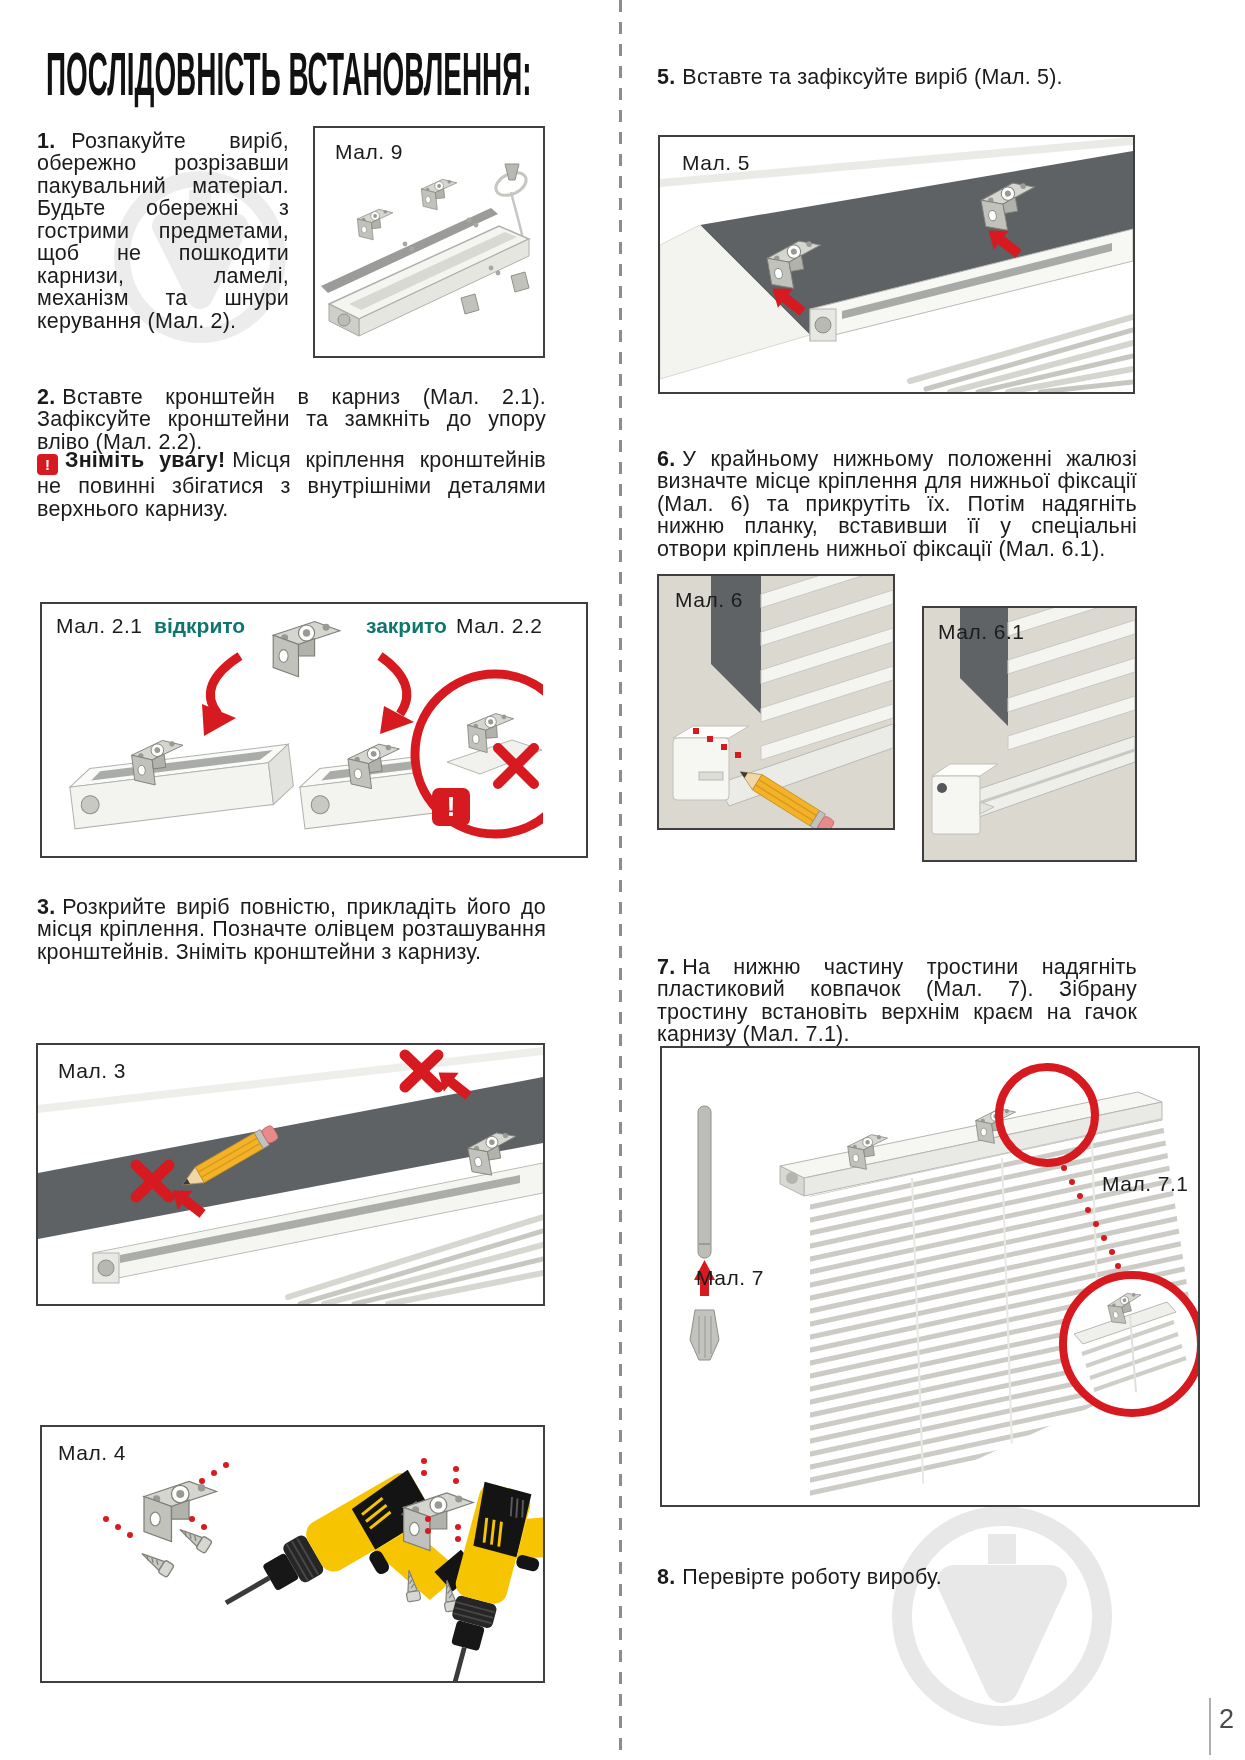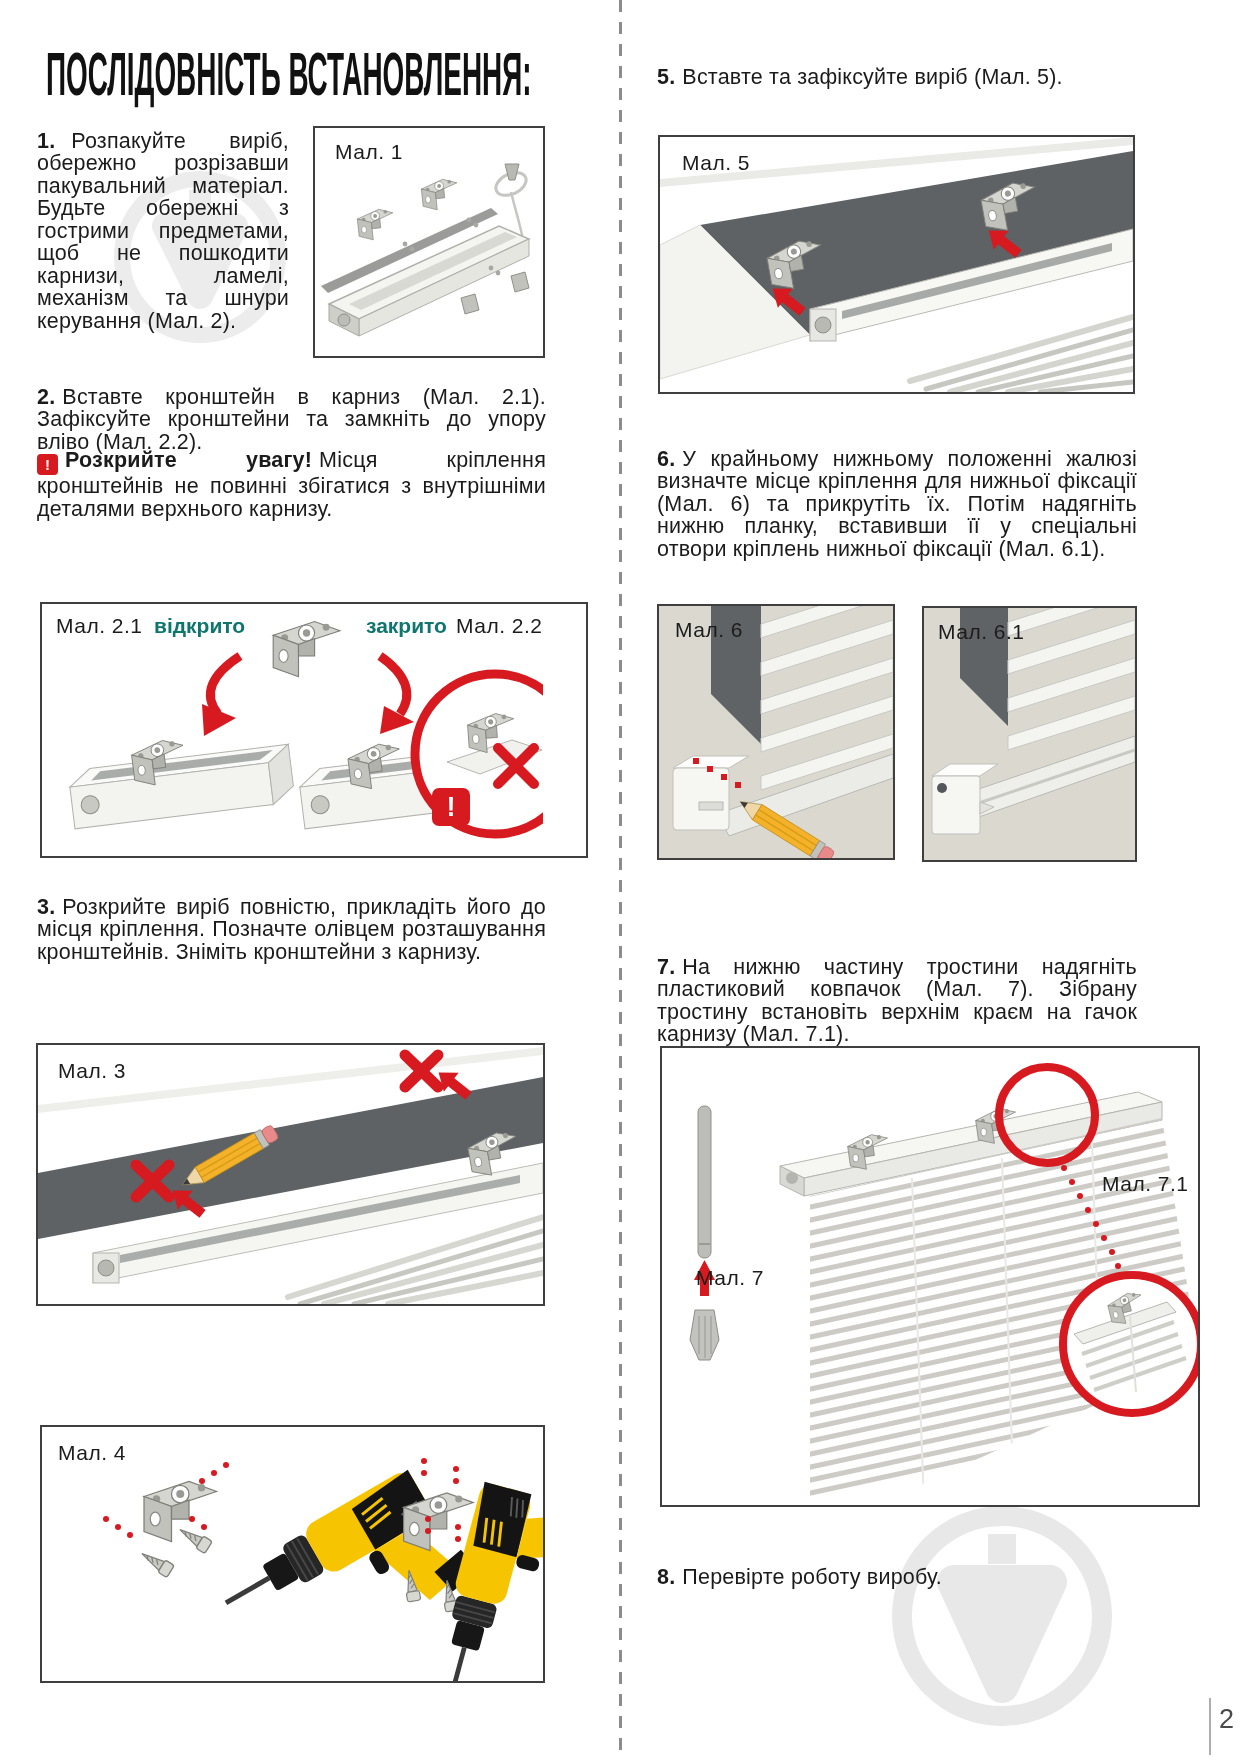--- a/index.html
+++ b/index.html
@@ -136,29 +136,29 @@
         <circle cx="90" cy="116" r="2.4"></circle>
           <circle cx="97" cy="121" r="2.4"></circle>
         <circle cx="154" cy="92" r="2.4"></circle>
           <circle cx="161" cy="97" r="2.4"></circle>
         <circle cx="176" cy="140" r="2.4"></circle>
           <circle cx="183" cy="145" r="2.4"></circle>
       </g>
       <polygon points="196,148 210,144 214,160 200,164" fill="#c2c2bd" stroke="#8f8f8a"></polygon>
       <polygon points="146,170 160,166 164,182 150,186" fill="#c2c2bd" stroke="#8f8f8a"></polygon>
     </svg>
-    <span class="figcap" style="left:20px;top:12px">Мал. 1</span>
+    <span class="figcap" style="left:20px;top:12px">Мал. 9</span>
   </div>
 
   <p class="para" style="left:37px;top:364px;width:509px">
     <b>2.</b><span>Вставте кронштейн в карниз (Мал. 2.1). Зафіксуйте кронштейни та замкніть до упору вліво (Мал. 2.2).</span>
   </p>
 
   <p class="para" style="left:37px;top:427px;width:509px">
-    <span class="note-icon">!</span><b>Розкрийте увагу!</b><span>Місця кріплення кронштейнів не повинні збігатися з внутрішніми деталями верхнього карнизу.</span>
+    <span class="note-icon">!</span><b>Зніміть увагу!</b><span>Місця кріплення кронштейнів не повинні збігатися з внутрішніми деталями верхнього карнизу.</span>
   </p>
 
   <div class="fig" style="left:40px;top:602px;width:548px;height:256px">
     <svg width="501" height="252" viewBox="0 0 501 252">
 
       <g transform="rotate(-7 120 195)">
         <polygon points="30,172 52,156 252,156 230,172" fill="#fafaf8" stroke="#b2b2ad"></polygon>
         <polygon points="62,160 236,160 222,168 52,168" fill="#a9aca9"></polygon>
         <rect x="30" y="172" width="200" height="42" fill="#f3f3f0" stroke="#b2b2ad"></rect>
         <polygon points="230,172 252,156 252,198 230,214" fill="#e2e2de" stroke="#b2b2ad"></polygon>
@@ -304,21 +304,21 @@
       <use href="#bracket" transform="translate(310,44) scale(0.95) rotate(-10)"></use>
       <use href="#arrowL" transform="translate(336,84) rotate(38)"></use>
     </svg>
     <span class="figcap" style="left:22px;top:14px">Мал. 5</span>
   </div>
 
   <p class="para" style="left:657px;top:426px;width:480px">
     <b>6.</b><span>У крайньому нижньому положенні жалюзі визначте місце кріплення для нижньої фіксації (Мал. 6) та прикрутіть їх. Потім надягніть нижню планку, вставивши її у спеціальні отвори кріплень нижньої фіксації (Мал. 6.1).</span>
   </p>
 
-  <div class="fig" style="left:657px;top:604px;width:238px;height:256px;background:#dbd8d0">
+  <div class="fig" style="left:657px;top:574px;width:238px;height:256px;background:#dbd8d0">
     <svg width="234" height="252" viewBox="0 0 234 252">
       <polygon points="52,0 102,0 102,138 52,88" fill="#5f6366"></polygon>
       <g>
         <polygon points="102,18 234,-24 234,-10 102,32" fill="#f4f4f1" stroke="#c8c8c3"></polygon>
         <polygon points="102,56 234,14 234,28 102,70" fill="#f4f4f1" stroke="#c8c8c3"></polygon>
         <polygon points="102,94 234,52 234,66 102,108" fill="#f4f4f1" stroke="#c8c8c3"></polygon>
         <polygon points="102,132 234,90 234,104 102,146" fill="#f4f4f1" stroke="#c8c8c3"></polygon>
         <polygon points="102,170 234,128 234,142 102,184" fill="#f4f4f1" stroke="#c8c8c3"></polygon>
       </g>
       <polygon points="58,208 234,148 234,172 70,230" fill="#ebebe7" stroke="#b9b9b4"></polygon>

